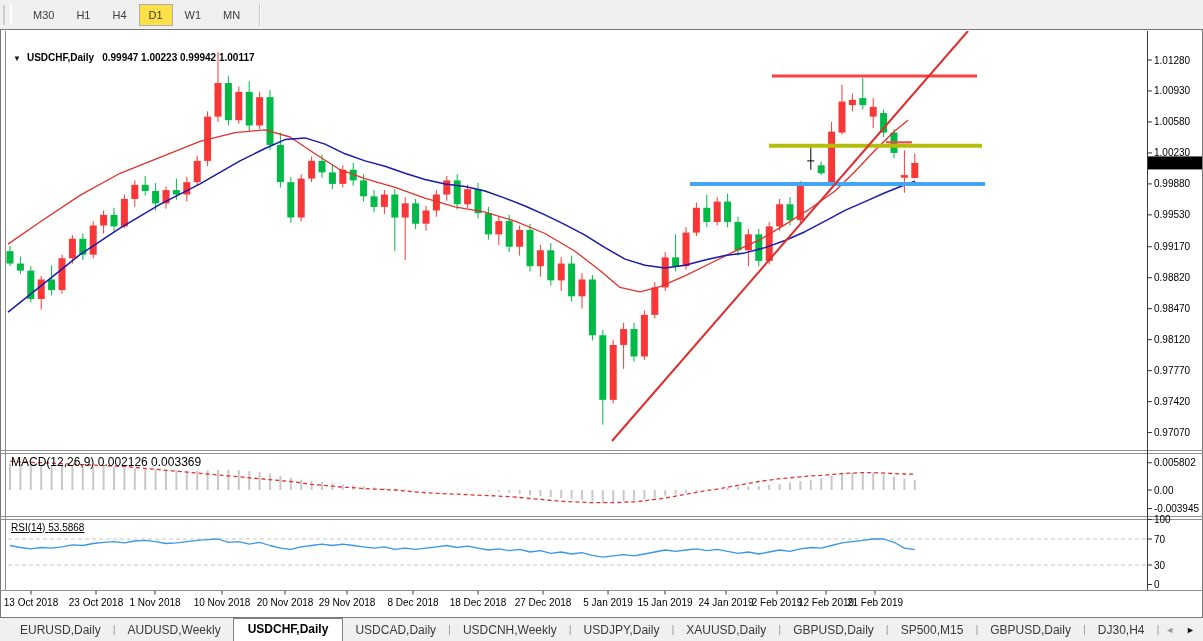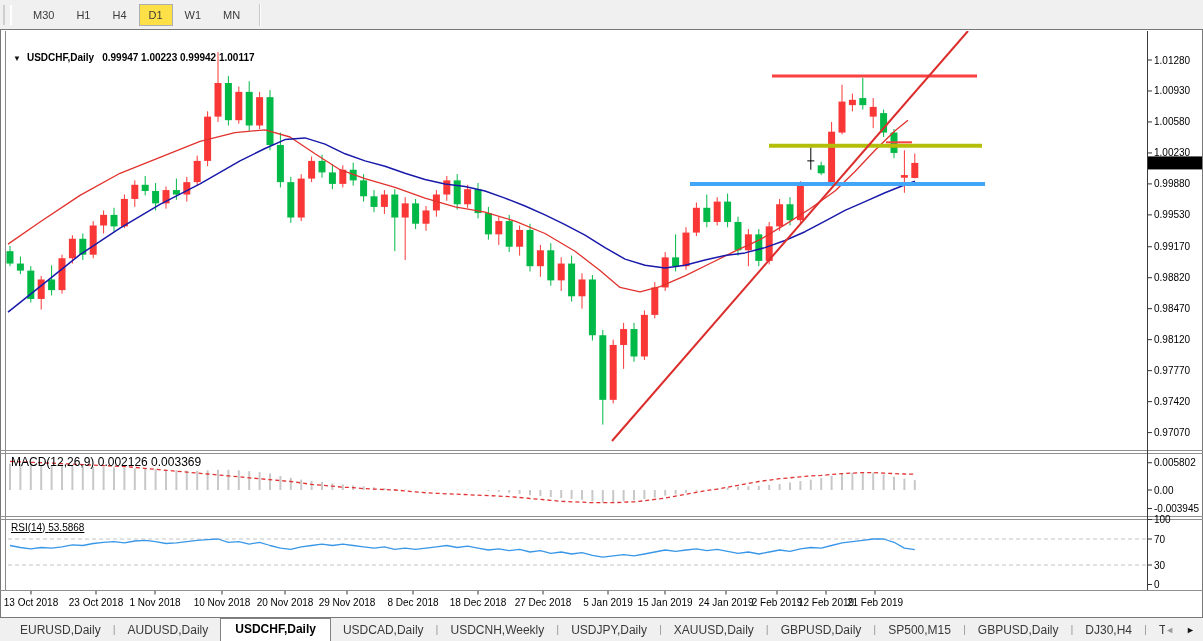--- a/index.html
+++ b/index.html
@@ -435,21 +435,21 @@
   </div>
   <div class="overlay-label" id="rsi-label">
     <span>RSI(14)</span>&nbsp;<span>53.5868</span>
   </div>
 </div>
 
 <div id="tabbar">
   <div id="tabs">
       <div class="tab">EURUSD,Daily</div>
       <span class="tab-sep">|</span>
-      <div class="tab">AUDUSD,Daily</div>
+      <div class="tab">AUDUSD,Weekly</div>
       <div class="tab active">USDCHF,Daily</div>
       <div class="tab">USDCAD,Daily</div>
       <span class="tab-sep">|</span>
       <div class="tab">USDCNH,Weekly</div>
       <span class="tab-sep">|</span>
       <div class="tab">USDJPY,Daily</div>
       <span class="tab-sep">|</span>
       <div class="tab">XAUUSD,Daily</div>
       <span class="tab-sep">|</span>
       <div class="tab">GBPUSD,Daily</div>

